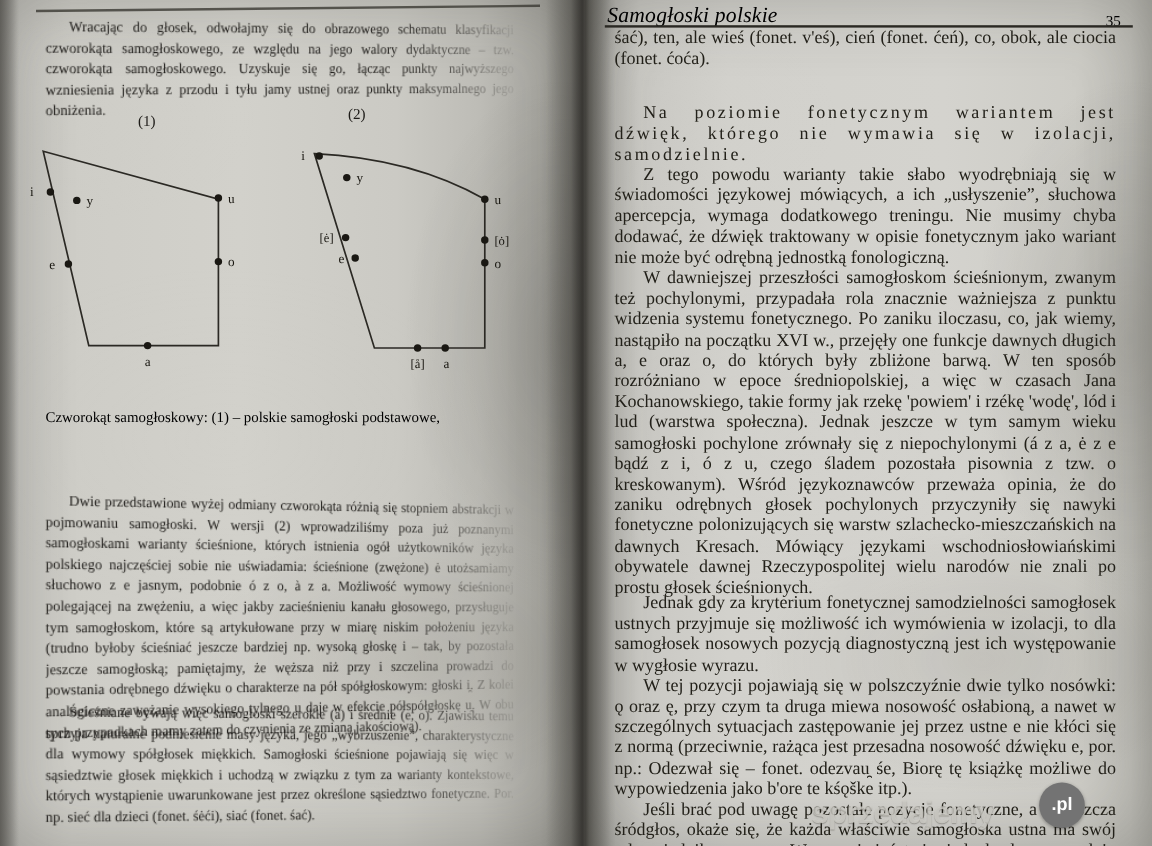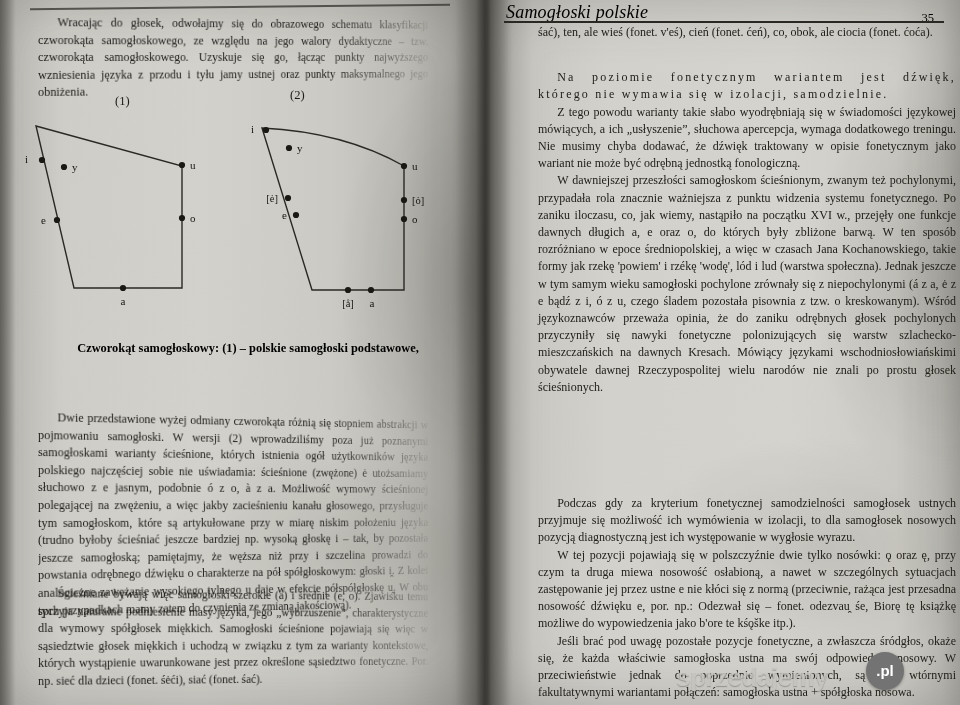--- a/index.html
+++ b/index.html
@@ -106,23 +106,23 @@
     transform-origin: left center;
     transform: perspective(760px) rotateY(9deg);
   }
   .curl-fade {
     -webkit-mask-image: linear-gradient(90deg, #000 0%, #000 72%, rgba(0,0,0,.55) 90%, rgba(0,0,0,.12) 100%);
     mask-image: linear-gradient(90deg, #000 0%, #000 72%, rgba(0,0,0,.55) 90%, rgba(0,0,0,.12) 100%);
   }
 
   
   .right-text {
-    left: 538px;
+    left: 512px;
     width: 418px;
-    font-size: 12px;
+    font-size: 15px;
     line-height: 17.2px;
     color: #222019;
   }
 
   
   #rh {
     position: absolute;
     left: 506px;
     top: 2px;
     width: 432px;
@@ -157,24 +157,23 @@
   }
   #fig-num-1 { left: 115px; top: 94px; }
   #fig-num-2 { left: 290px; top: 88px; }
 
   
   #fig-caption {
     position: absolute;
     left: 38px;
     top: 340px;
     width: 420px;
-    text-align: center;
+    text-align: left;
     font-size: 12.4px;
     line-height: 17.4px;
-    font-weight: bold;
   }
 
   
   .quad {
     position: absolute;
   }
   #quad1 { left: 24px;  top: 120px; width: 210px; height: 190px; }
   #quad2 { left: 244px; top: 118px; width: 225px; height: 192px; }
   .quad svg { display: block; overflow: visible; }
   .vlabel {
@@ -360,21 +359,21 @@
 
   <div class="col right-text" style="top:24px;">
     <p class="noind">śać), ten, ale wieś (fonet. v'eś), cień (fonet. ćeń), co, obok, ale ciocia (fonet. ćoća).</p>
     <p class="sp">Na poziomie fonetycznym wariantem jest dźwięk, którego nie wymawia się w izolacji, samodzielnie.</p>
     <p>Z tego powodu warianty takie słabo wyodrębniają się w świadomości językowej mówiących, a ich „usłyszenie”, słuchowa apercepcja, wymaga dodatkowego treningu. Nie musimy chyba dodawać, że dźwięk traktowany w opisie fonetycznym jako wariant nie może być odrębną jednostką fonologiczną.</p>
     <p>W dawniejszej przeszłości samogłoskom ścieśnionym, zwanym też pochylonymi, przypadała rola znacznie ważniejsza z punktu widzenia systemu fonetycznego. Po zaniku iloczasu, co, jak wiemy, nastąpiło na początku XVI w., przejęły one funkcje dawnych długich a, e oraz o, do których były zbliżone barwą. W ten sposób rozróżniano w epoce średniopolskiej, a więc w czasach Jana Kochanowskiego, takie formy jak rzekę 'powiem' i rzékę 'wodę', lód i lud (warstwa społeczna). Jednak jeszcze w tym samym wieku samogłoski pochylone zrównały się z niepochylonymi (á z a, ė z e bądź z i, ó z u, czego śladem pozostała pisownia z tzw. o kreskowanym). Wśród językoznawców przeważa opinia, że do zaniku odrębnych głosek pochylonych przyczyniły się nawyki fonetyczne polonizujących się warstw szlachecko-mieszczańskich na dawnych Kresach. Mówiący językami wschodniosłowiańskimi obywatele dawnej Rzeczypospolitej wielu narodów nie znali po prostu głosek ścieśnionych.</p>
   </div>
 
 
   <div class="col right-text" style="top:495px;">
-    <p>Podczas gdy za kryterium fonetycznej samodzielności samogłosek ustnych przyjmuje się możliwość ich wymówienia w izolacji, to dla samogłosek nosowych pozycją diagnostyczną jest ich występowanie w wygłosie wyrazu.</p>
+    <p>Jednak gdy za kryterium fonetycznej samodzielności samogłosek ustnych przyjmuje się możliwość ich wymówienia w izolacji, to dla samogłosek nosowych pozycją diagnostyczną jest ich występowanie w wygłosie wyrazu.</p>
     <p>W tej pozycji pojawiają się w polszczyźnie dwie tylko nosówki: ǫ oraz ę, przy czym ta druga miewa nosowość osłabioną, a nawet w szczególnych sytuacjach zastępowanie jej przez ustne e nie kłóci się z normą (przeciwnie, rażąca jest przesadna nosowość dźwięku e, por. np.: Odezwał się – fonet. odezvau̯ śe, Biorę tę książkę możliwe do wypowiedzenia jako b'ore te kśǫške itp.).</p>
     <p>Jeśli brać pod uwagę pozostałe pozycje fonetyczne, a zwłaszcza śródgłos, okaże się, że każda właściwie samogłoska ustna ma swój odpowiednik nosowy. W przeciwieństwie jednak do poprzednio wymienionych, są one wtórnymi fakultatywnymi wariantami połączeń: samogłoska ustna + spółgłoska nosowa.</p>
   </div>
 
   <div id="watermark">
     <div class="wm-text">sprzedajemy</div>
     <div class="wm-badge">.pl</div>
   </div>
 
 </div>

